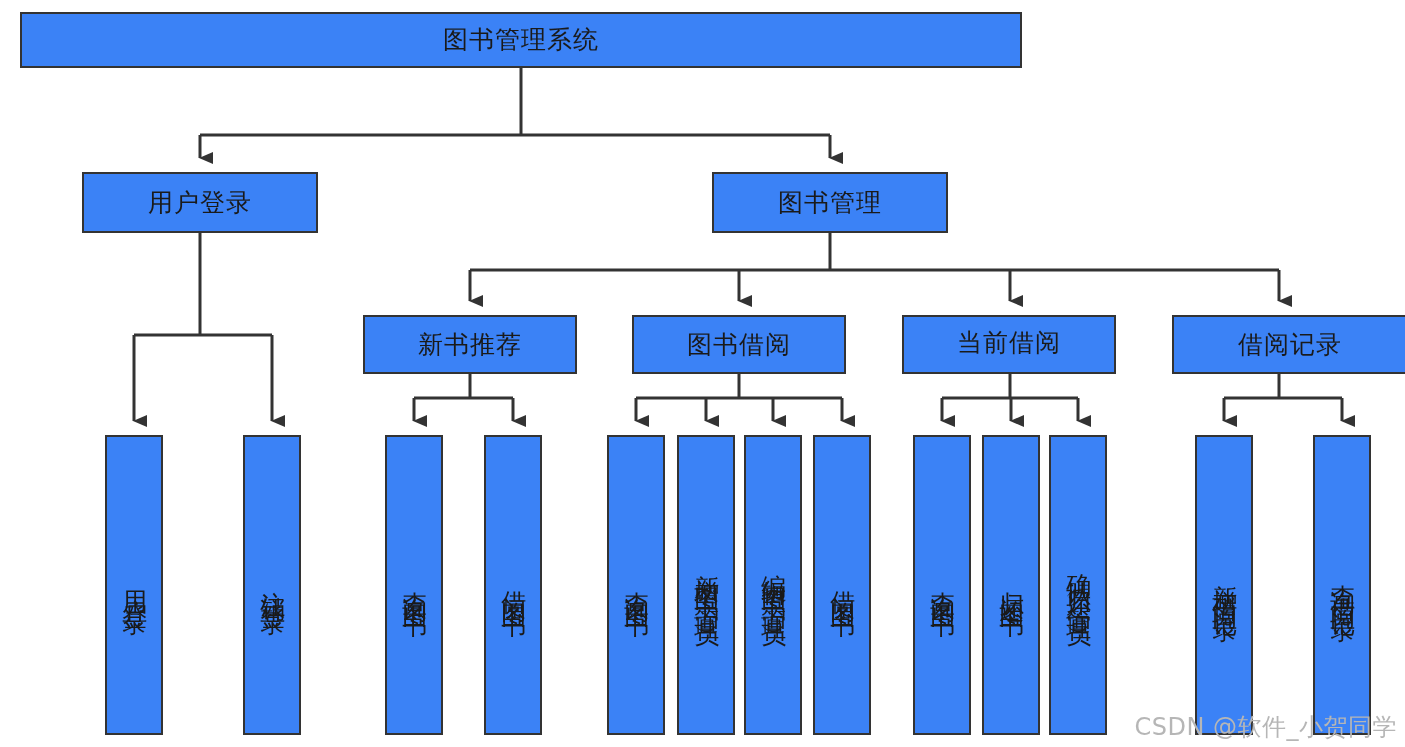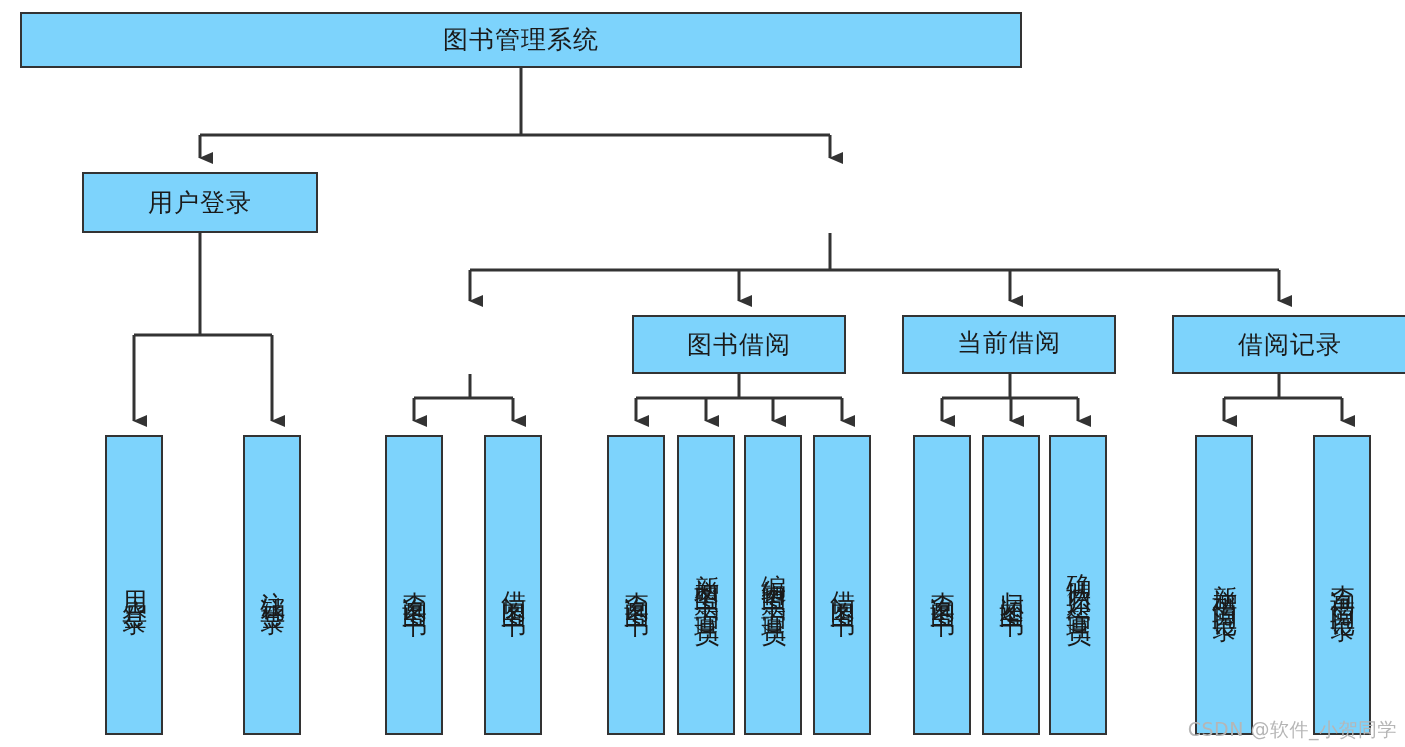--- a/index.html
+++ b/index.html
@@ -21,21 +21,21 @@
     position: absolute;
     left: 0;
     top: 0;
     width: 1405px;
     height: 747px;
     pointer-events: none;
   }
   .node {
     position: absolute;
     box-sizing: border-box;
-    background: #7dd3fc;
+    background: #3b82f6;
     border: 2.5px solid #333333;
     display: flex;
     align-items: center;
     justify-content: center;
     color: #1a1a1a;
   }
   .node.horiz {
     font-size: 25px;
     letter-spacing: 1px;
     line-height: 1.2;
@@ -54,21 +54,21 @@
   }
   .node.vert span {
     writing-mode: vertical-rl;
     text-orientation: upright;
     display: block;
   }
   .watermark {
     position: absolute;
     right: 8px;
     bottom: 4px;
-    font-size: 19px;
+    font-size: 24px;
     color: #b6b6b6;
     letter-spacing: 0.5px;
     white-space: nowrap;
   }
 </style>
 </head>
 <body>
 
 <div id="canvas">
 
@@ -125,21 +125,27 @@
     </g>
   </svg>
 
   <div class="node horiz" style="left:20px; top:12px; width:1002px; height:56px;">
     <span>图书管理系统</span>
   </div>
 
   <div class="node horiz" style="left:82px; top:172px; width:236px; height:61px;">
     <span>用户登录</span>
   </div>
-
+  <div class="node horiz" style="left:712px; top:172px; width:236px; height:61px;">
+    <span>图书管理</span>
+  </div>
+
+  <div class="node horiz" style="left:363px; top:315px; width:214px; height:59px;">
+    <span>新书推荐</span>
+  </div>
   <div class="node horiz" style="left:632px; top:315px; width:214px; height:59px;text-align:center;">
     <span>图书借阅</span>
   </div>
   <div class="node horiz" style="left:902px; top:315px; width:214px; height:59px;font-family:Liberation Mono, monospace;">
     <span>当前借阅</span>
   </div>
   <div class="node horiz" style="left:1172px; top:315px; width:236px; height:59px;">
     <span>借阅记录</span>
   </div>
 

